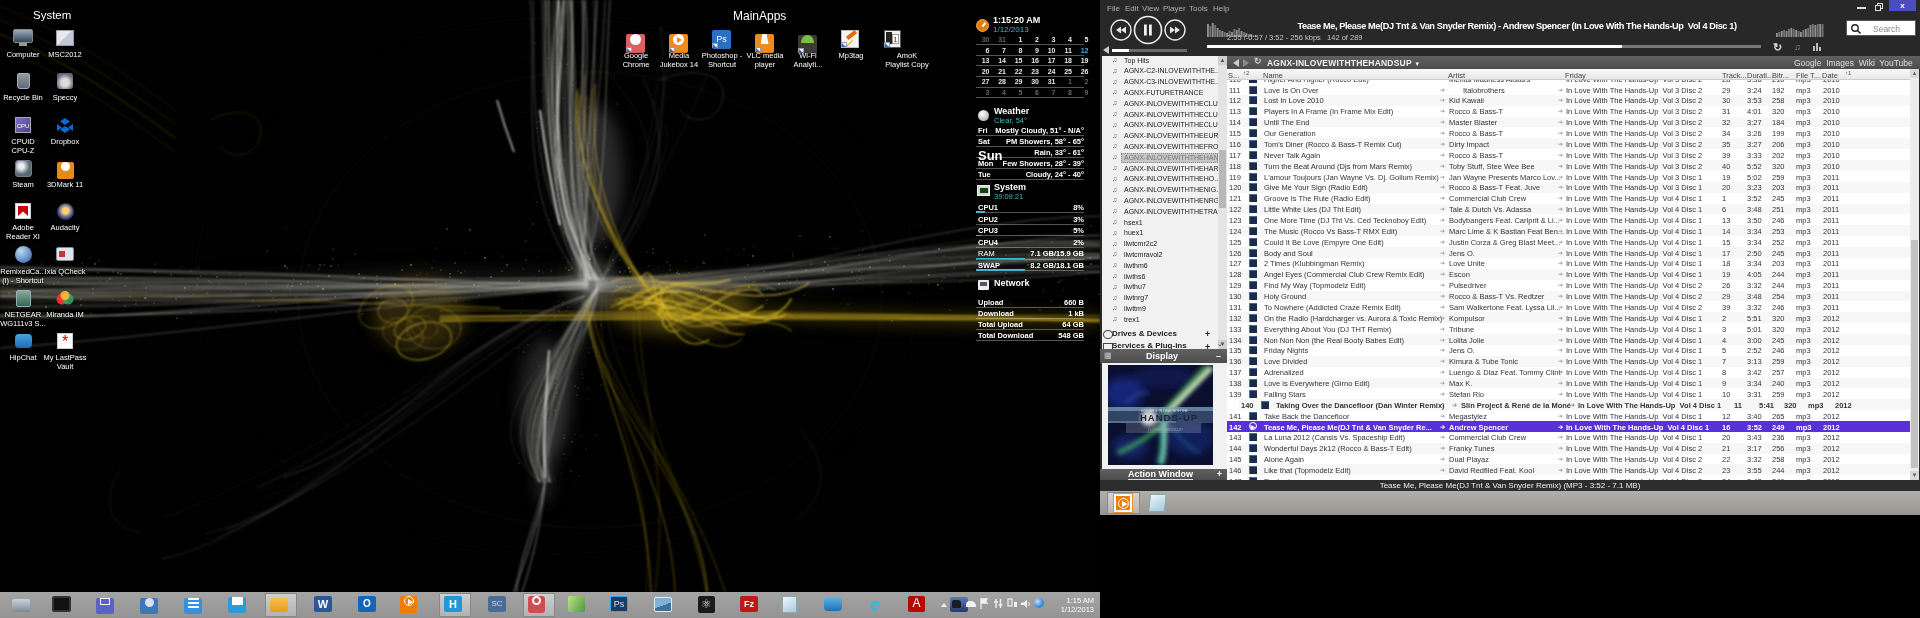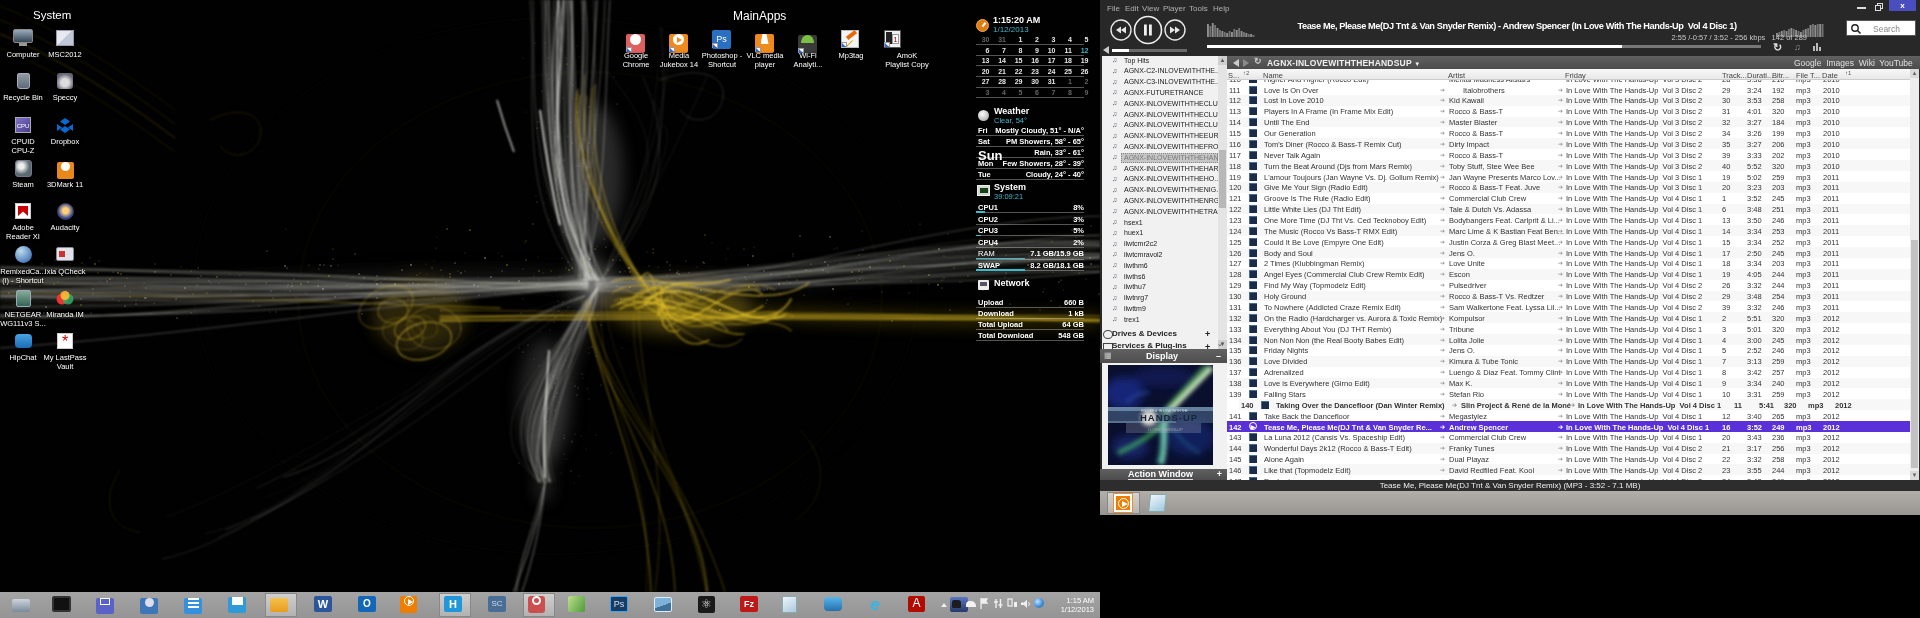--- a/index.html
+++ b/index.html
@@ -1208,21 +1208,21 @@
     <rect x="28.8" y="7" width="1.9" height="8" fill="#9a9a9a" opacity="0.9"></rect>
     <rect x="31.2" y="6" width="1.9" height="9" fill="#9a9a9a" opacity="0.65"></rect>
     <rect x="33.6" y="3" width="1.9" height="12" fill="#9a9a9a" opacity="0.9"></rect>
     <rect x="36.0" y="2" width="1.9" height="13" fill="#9a9a9a" opacity="0.65"></rect>
     <rect x="38.4" y="3" width="1.9" height="12" fill="#9a9a9a" opacity="0.9"></rect>
     <rect x="40.8" y="2" width="1.9" height="13" fill="#9a9a9a" opacity="0.65"></rect>
     <rect x="43.2" y="2" width="1.9" height="13" fill="#9a9a9a" opacity="0.9"></rect>
     <rect x="45.6" y="2" width="1.9" height="13" fill="#9a9a9a" opacity="0.65"></rect>
   </svg>
 <div class="ab" style="left:1227px;top:21px;width:580px;text-align:center;color:#fff;font-size:9.2px;font-weight:bold;white-space:nowrap;letter-spacing:-0.4px">Tease Me, Please Me(DJ Tnt &amp; Van Snyder Remix) - Andrew Spencer (In Love With The Hands-Up&nbsp; Vol 4 Disc 1)</div>
-<div class="ab" style="left:1227px;top:33px;width:580px;text-align:right;color:#c8c8c8;font-size:7.5px">2:55 /-0:57 / 3:52 - 256 kbps&nbsp;&nbsp; 142 of 289</div>
+<div class="ab" style="left:1227px;top:33px;width:580px;text-align:left;color:#c8c8c8;font-size:7.5px">2:55 /-0:57 / 3:52 - 256 kbps&nbsp;&nbsp; 142 of 289</div>
 <div class="ab" style="left:1207px;top:45px;width:554px;height:2.5px;background:#777"></div>
 <div class="ab" style="left:1207px;top:45px;width:415px;height:2.5px;background:#fff"></div>
 <div class="ab" style="left:1773px;top:41px;color:#ddd;font-size:11px;font-weight:bold">↻</div>
 <div class="ab" style="left:1794px;top:42px;color:#999;font-size:9px">♫</div>
 <svg class="ab" style="left:1813px;top:43px" width="10" height="8">
     <rect x="0" y="3" width="2" height="5" fill="#bbb"></rect>
     <rect x="3" y="0" width="2" height="8" fill="#bbb"></rect>
     <rect x="6" y="4" width="2" height="4" fill="#bbb"></rect>
   </svg>
 <div class="ab" style="left:1846px;top:20px;width:70px;height:16px;background:#fff;border:1px solid #555">

